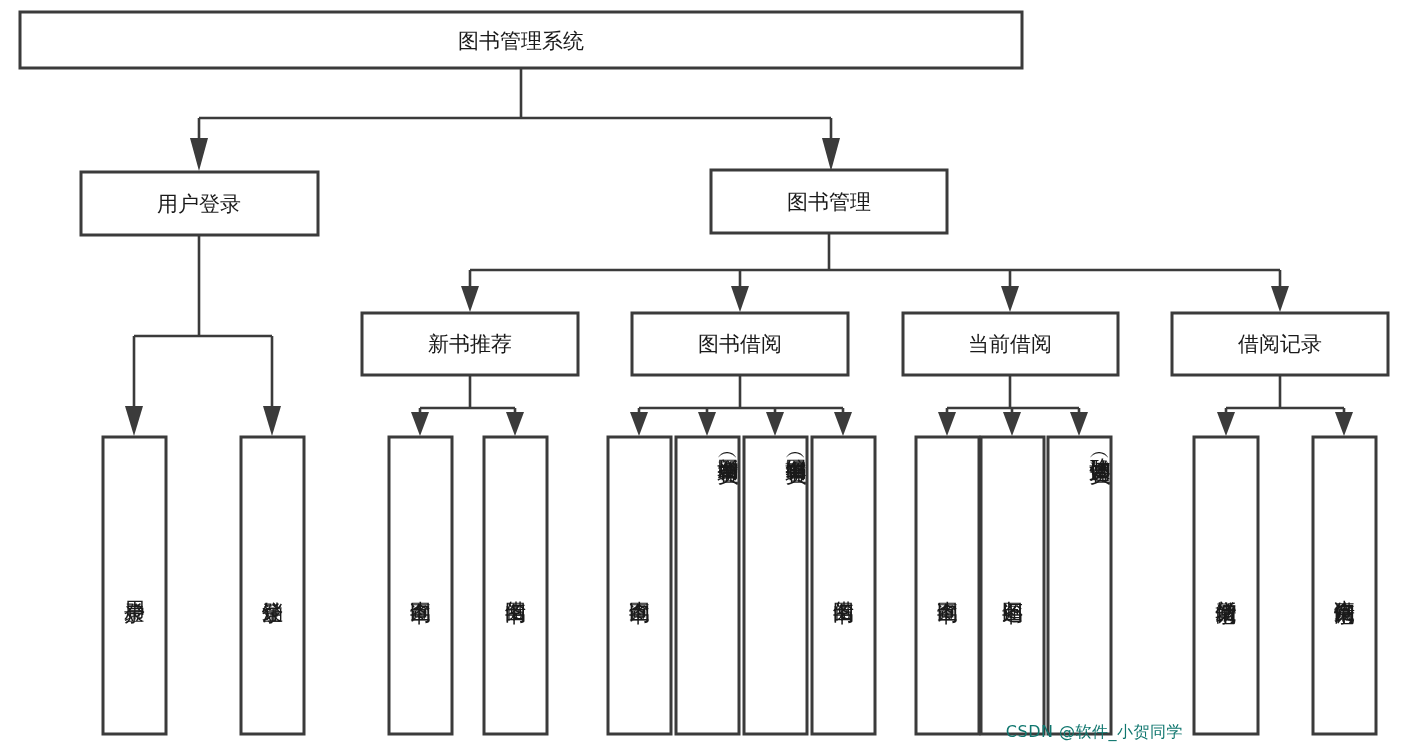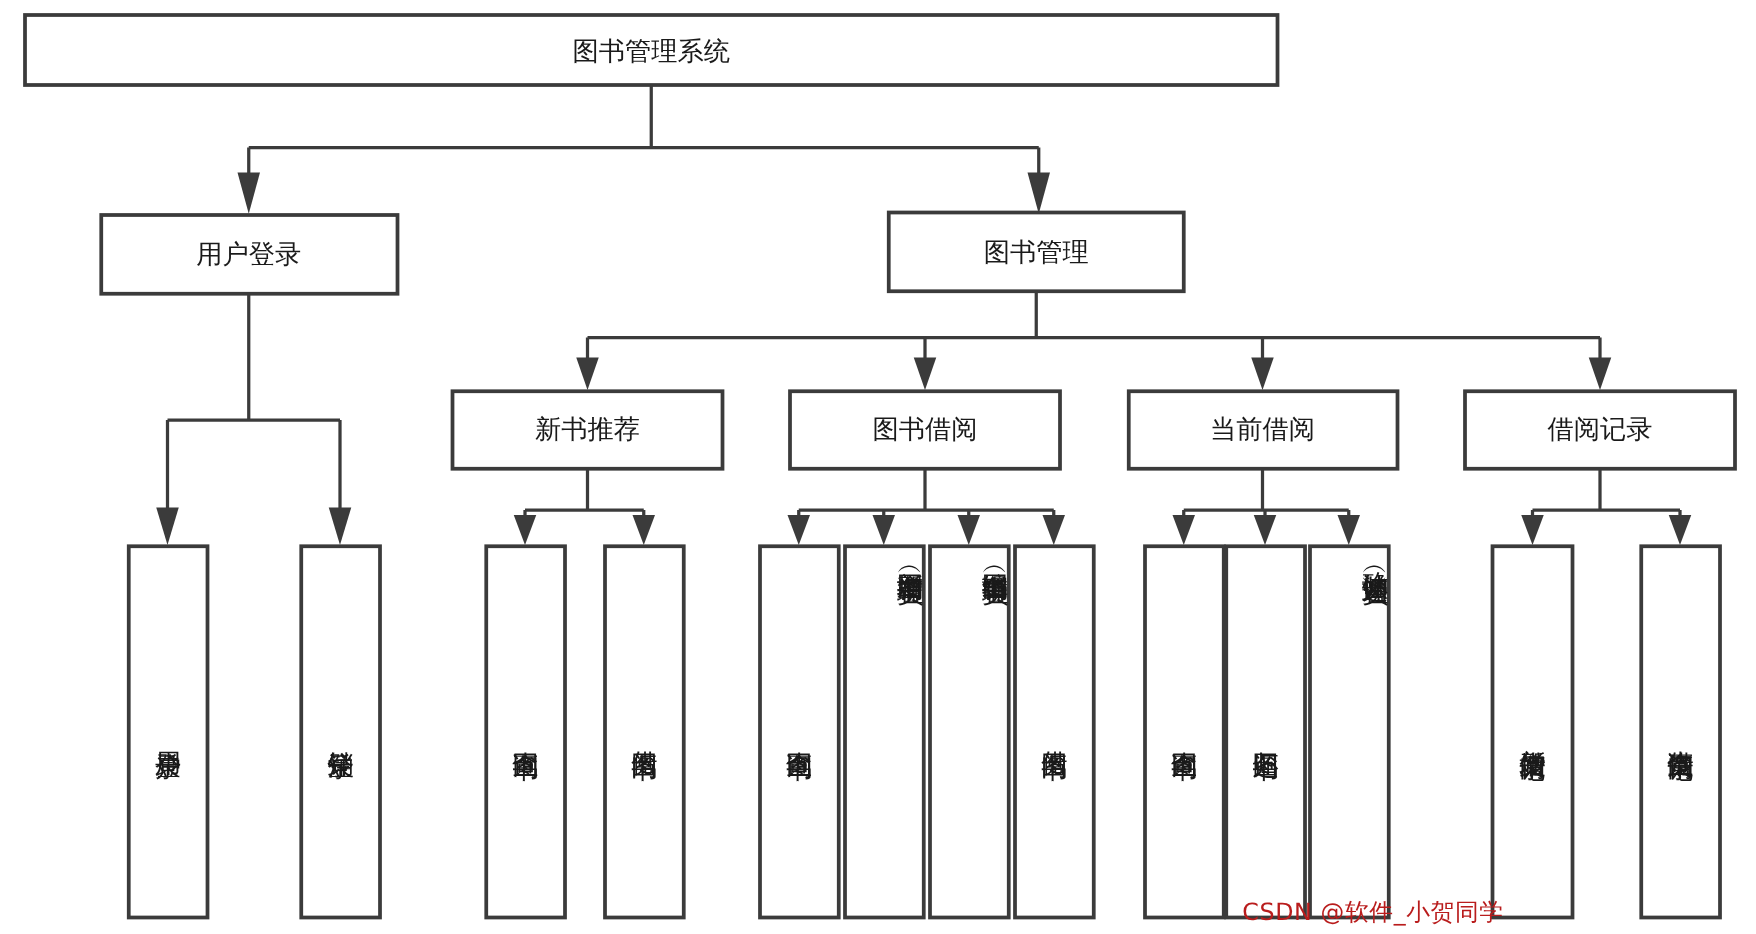--- a/index.html
+++ b/index.html
@@ -62,25 +62,25 @@
     align-items: flex-start;
     justify-content: flex-start;
     white-space: nowrap;
     pointer-events: none;
   }
   .node-label-v.centered {
     align-items: center;
   }
   .watermark {
     position: absolute;
-    right: 4px;
+    right: 24px;
     bottom: 4px;
     font-family: "DejaVu Sans", "Liberation Sans", sans-serif;
-    font-size: 19px;
-    color: #b91c1c;
+    font-size: 16px;
+    color: #0f766e;
     white-space: nowrap;
     letter-spacing: 0.5px;
   }
 </style>
 </head>
 <body>
 
 <div id="chart-root">
 
   <svg class="diagram" viewBox="0 0 1405 747">

